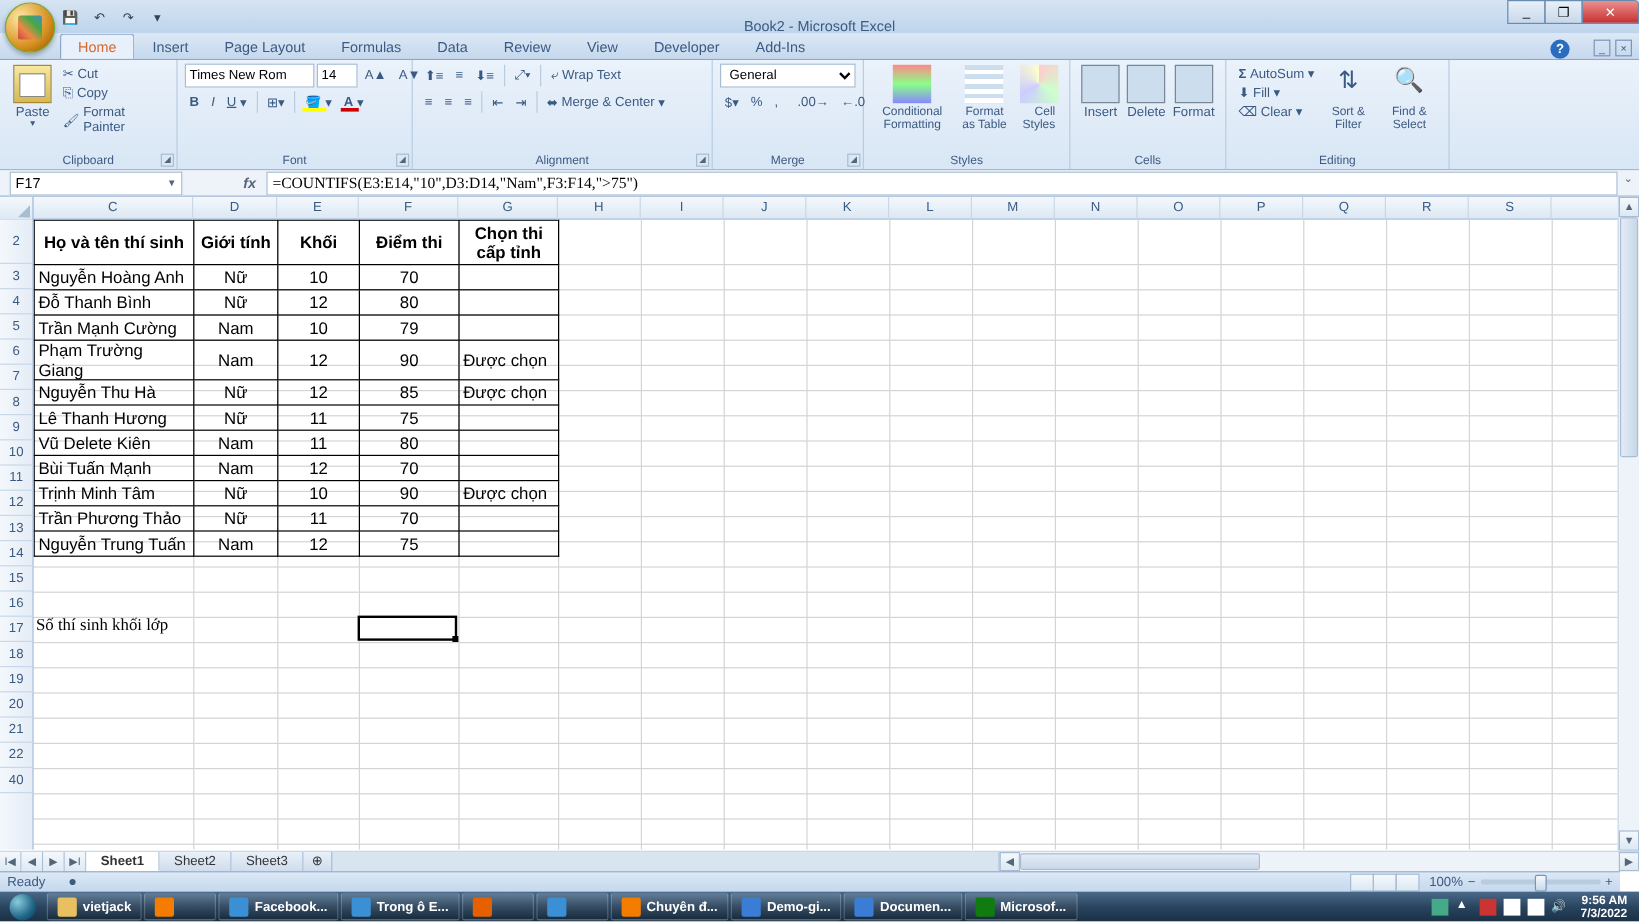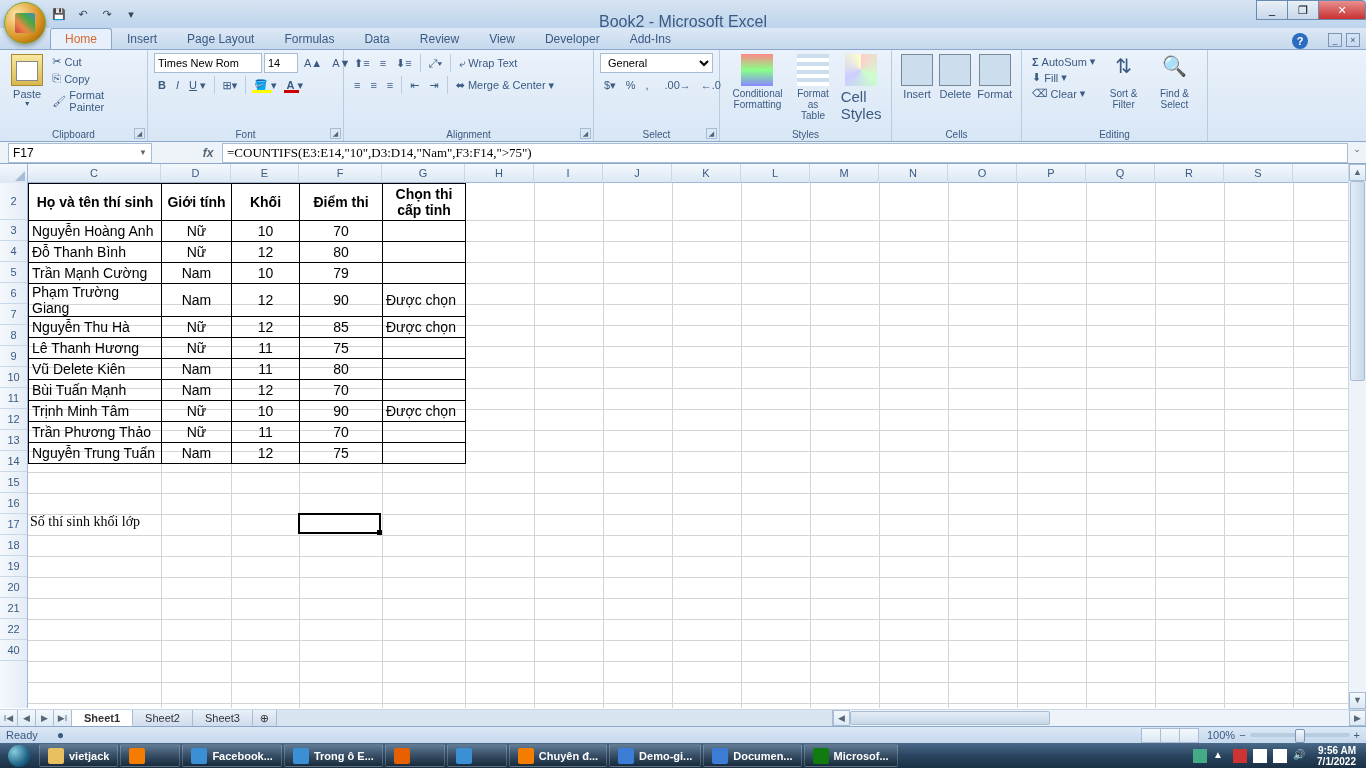--- a/index.html
+++ b/index.html
@@ -4,21 +4,21 @@
 <style>
 * { margin:0; padding:0; box-sizing:border-box; font-family:"Segoe UI",Tahoma,sans-serif; }
 body { width:1366px; height:768px; overflow:hidden; background:#fff; position:relative; }
 
 
 .titlebar { height:28px; background:linear-gradient(#d7e4f2,#bdd4ec); display:flex; align-items:center; font-size:12px; }
 .office-orb { width:42px; height:42px; border-radius:50%; background:radial-gradient(circle at 30% 30%,#fde8a8,#d89020 60%,#8a5000); position:absolute; top:2px; left:4px; z-index:10; border:1px solid #7a3; box-shadow:0 2px 4px rgba(0,0,0,0.3); display:flex; align-items:center; justify-content:center; }
 .office-orb::before { content:""; width:20px; height:20px; background:linear-gradient(45deg,#c44,#e84,#4a4,#48c); border-radius:2px; }
 .qat { margin-left:50px; display:flex; gap:6px; align-items:center; }
 .qat-btn { width:18px; height:18px; display:flex; align-items:center; justify-content:center; font-size:11px; color:#345; }
-.title-text { position:absolute; left:50%; transform:translateX(-50%); color:#3b5a82; font-size:16px;margin-top:16px; }
+.title-text { position:absolute; left:50%; transform:translateX(-50%); color:#3b5a82; font-size:12px;margin-top:16px; }
 .win-controls { position:absolute; right:0; top:0; display:flex; }
 .win-btn { width:32px; height:20px; display:flex; align-items:center; justify-content:center; font-size:11px; border:1px solid #6a8bb0; background:linear-gradient(#e8f0f8,#c8d8ea); margin-left:-1px; }
 .win-btn.close { width:48px; background:linear-gradient(#e89090,#c83030); color:#fff; border-radius:0 4px 0 0; }
 
 
 .tabs { height:22px; background:linear-gradient(#dce8f5,#c5d8ed); display:flex; align-items:flex-end; padding-left:50px; border-bottom:1px solid #8ba8cc; }
 .tab { padding:3px 14px; font-size:12px; color:#3b5a82; cursor:pointer; border:1px solid transparent; border-bottom:none; }
 .tab.active { background:#e8f1fb; border-color:#8ba8cc; border-radius:3px 3px 0 0; color:#d5682a; }
 .help-btn { position:absolute; right:58px; top:33px; width:16px; height:16px; border-radius:50%; background:#2a6cc0; color:#fff; font-size:11px; text-align:center; line-height:16px; font-weight:bold; }
 .ribbon-toggle { position:absolute; right:6px; top:33px; display:flex; gap:4px; }
@@ -81,21 +81,21 @@
 .sheet-nav .navbtn { width:18px; height:17px; border-right:1px solid #a8bcd4; text-align:center; font-size:9px; line-height:17px; color:#567; background:linear-gradient(#f4f8fc,#dce8f4); }
 .sheet-tabs { display:flex; background:#d8e4f0; flex:0 0 760px; }
 .sheet-tab { padding:0 12px; font-size:11px; line-height:17px; border-right:1px solid #a8bcd4; background:linear-gradient(#e8f0f8,#d0dced); color:#333; }
 .sheet-tab.active { background:#fff; font-weight:bold; border-bottom:1px solid #fff; }
 .hscroll { flex:1; display:flex; position:relative; border-left:1px solid #a8bcd4; }
 .hscroll .arr { width:17px; background:linear-gradient(#f4f8fc,#dce8f4); border:1px solid #a8bcd4; text-align:center; font-size:9px; line-height:15px; color:#567; }
 .hscroll .track { flex:1; position:relative; }
 .hscroll .thumb { position:absolute; top:1px; bottom:1px; left:0; width:200px; background:linear-gradient(#e4ecf6,#c8d8e8); border:1px solid #a8bcd4; border-radius:2px; }
 
 
-.status-bar { position:absolute; bottom:25px; left:0; right:0; height:17px; background:linear-gradient(#dce8f5,#c5d8ed); display:flex; align-items:center; font-size:11px; color:#3b5a82; padding:0 6px; border-top:1px solid #8ba8cc; }
+.status-bar { position:absolute; bottom:25px; left:0; right:16px; height:17px; background:linear-gradient(#dce8f5,#c5d8ed); display:flex; align-items:center; font-size:11px; color:#3b5a82; padding:0 6px; border-top:1px solid #8ba8cc; }
 .status-bar .views { margin-left:auto; display:flex; gap:0; }
 .status-bar .vbtn { width:20px; height:15px; border:1px solid #a8bcd4; background:linear-gradient(#f4f8fc,#dce8f4); margin-left:-1px; }
 .zoom { display:flex; align-items:center; gap:4px; margin-left:8px; }
 .zoom-slider { width:100px; height:4px; background:#b8cce0; position:relative; border-radius:2px; }
 .zoom-slider::before { content:""; position:absolute; left:50%; top:-4px; width:8px; height:12px; background:linear-gradient(#f4f8fc,#c8d8e8); border:1px solid #7a95b8; border-radius:2px; transform:translateX(-50%); }
 
 
 .taskbar { position:absolute; bottom:0; left:0; right:0; height:25px; background:linear-gradient(#4a6a8a,#2a4560 50%,#1a3044); display:flex; align-items:center;font-weight:bold; }
 .start-orb { width:38px; height:25px; display:flex; align-items:center; justify-content:center; }
 .start-orb .orb { width:22px; height:22px; border-radius:50%; background:radial-gradient(circle at 30% 30%,#8cd,#268 60%,#035); display:flex; align-items:center; justify-content:center; }
@@ -226,37 +226,37 @@
         <select class="sel" style="width:116px"><option>General</option></select>
       </div>
     <div class="row">
       <span class="mini">$▾</span>
       <span class="mini">%</span>
       <span class="mini">,</span>
       <span class="sep"></span>
       <span class="mini">.00→</span>
       <span class="mini">←.0</span>
     </div>
-    <div class="group-label">Select</div>
+    <div class="group-label">Merge</div>
     <div class="group-launcher">◢</div>
   </div>
 
   <div class="group" style="width:172px">
     <div style="display:flex;height:74px">
       <div class="big-btn">
           <div class="icon" style="background:linear-gradient(#f88,#8f8,#88f)"></div>
           <span style="font-size:10px;text-align:center">Conditional Formatting</span>
         </div>
       <div class="big-btn">
           <div class="icon" style="background:repeating-linear-gradient(#cde 0 4px,#fff 4px 8px)"></div>
           <span style="font-size:10px;text-align:center">Format as Table</span>
         </div>
       <div class="big-btn">
           <div class="icon" style="background:conic-gradient(#fcc,#cfc,#ccf,#ffc)"></div>
-          <span style="font-size:15px;text-align:left">Cell Styles</span>
+          <span style="font-size:10px;text-align:right">Cell Styles</span>
         </div>
     </div>
     <div class="group-label">Styles</div>
   </div>
 
   <div class="group" style="width:130px">
     <div style="display:flex;height:74px">
       <div class="big-btn">
           <div class="icon" style="background:#cde;border:1px solid #789"></div>
           <span>Insert</span>
@@ -580,16 +580,16 @@
     </div>
   <div class="tray">
     <span class="ticn" style="background:#4a8"></span>
     <span class="ticn" style="color:#fff">▲</span>
     <span class="ticn" style="background:#c33"></span>
     <span class="ticn" style="background:#fff"></span>
     <span class="ticn" style="background:#fff"></span>
     <span class="ticn" style="color:#fff">🔊</span>
     <div class="clock">
       <div>9:56 AM</div>
-      <div>7/1/2022</div>
+      <div>7/3/2022</div>
     </div>
   </div>
 </div>
 
 </body></html>

